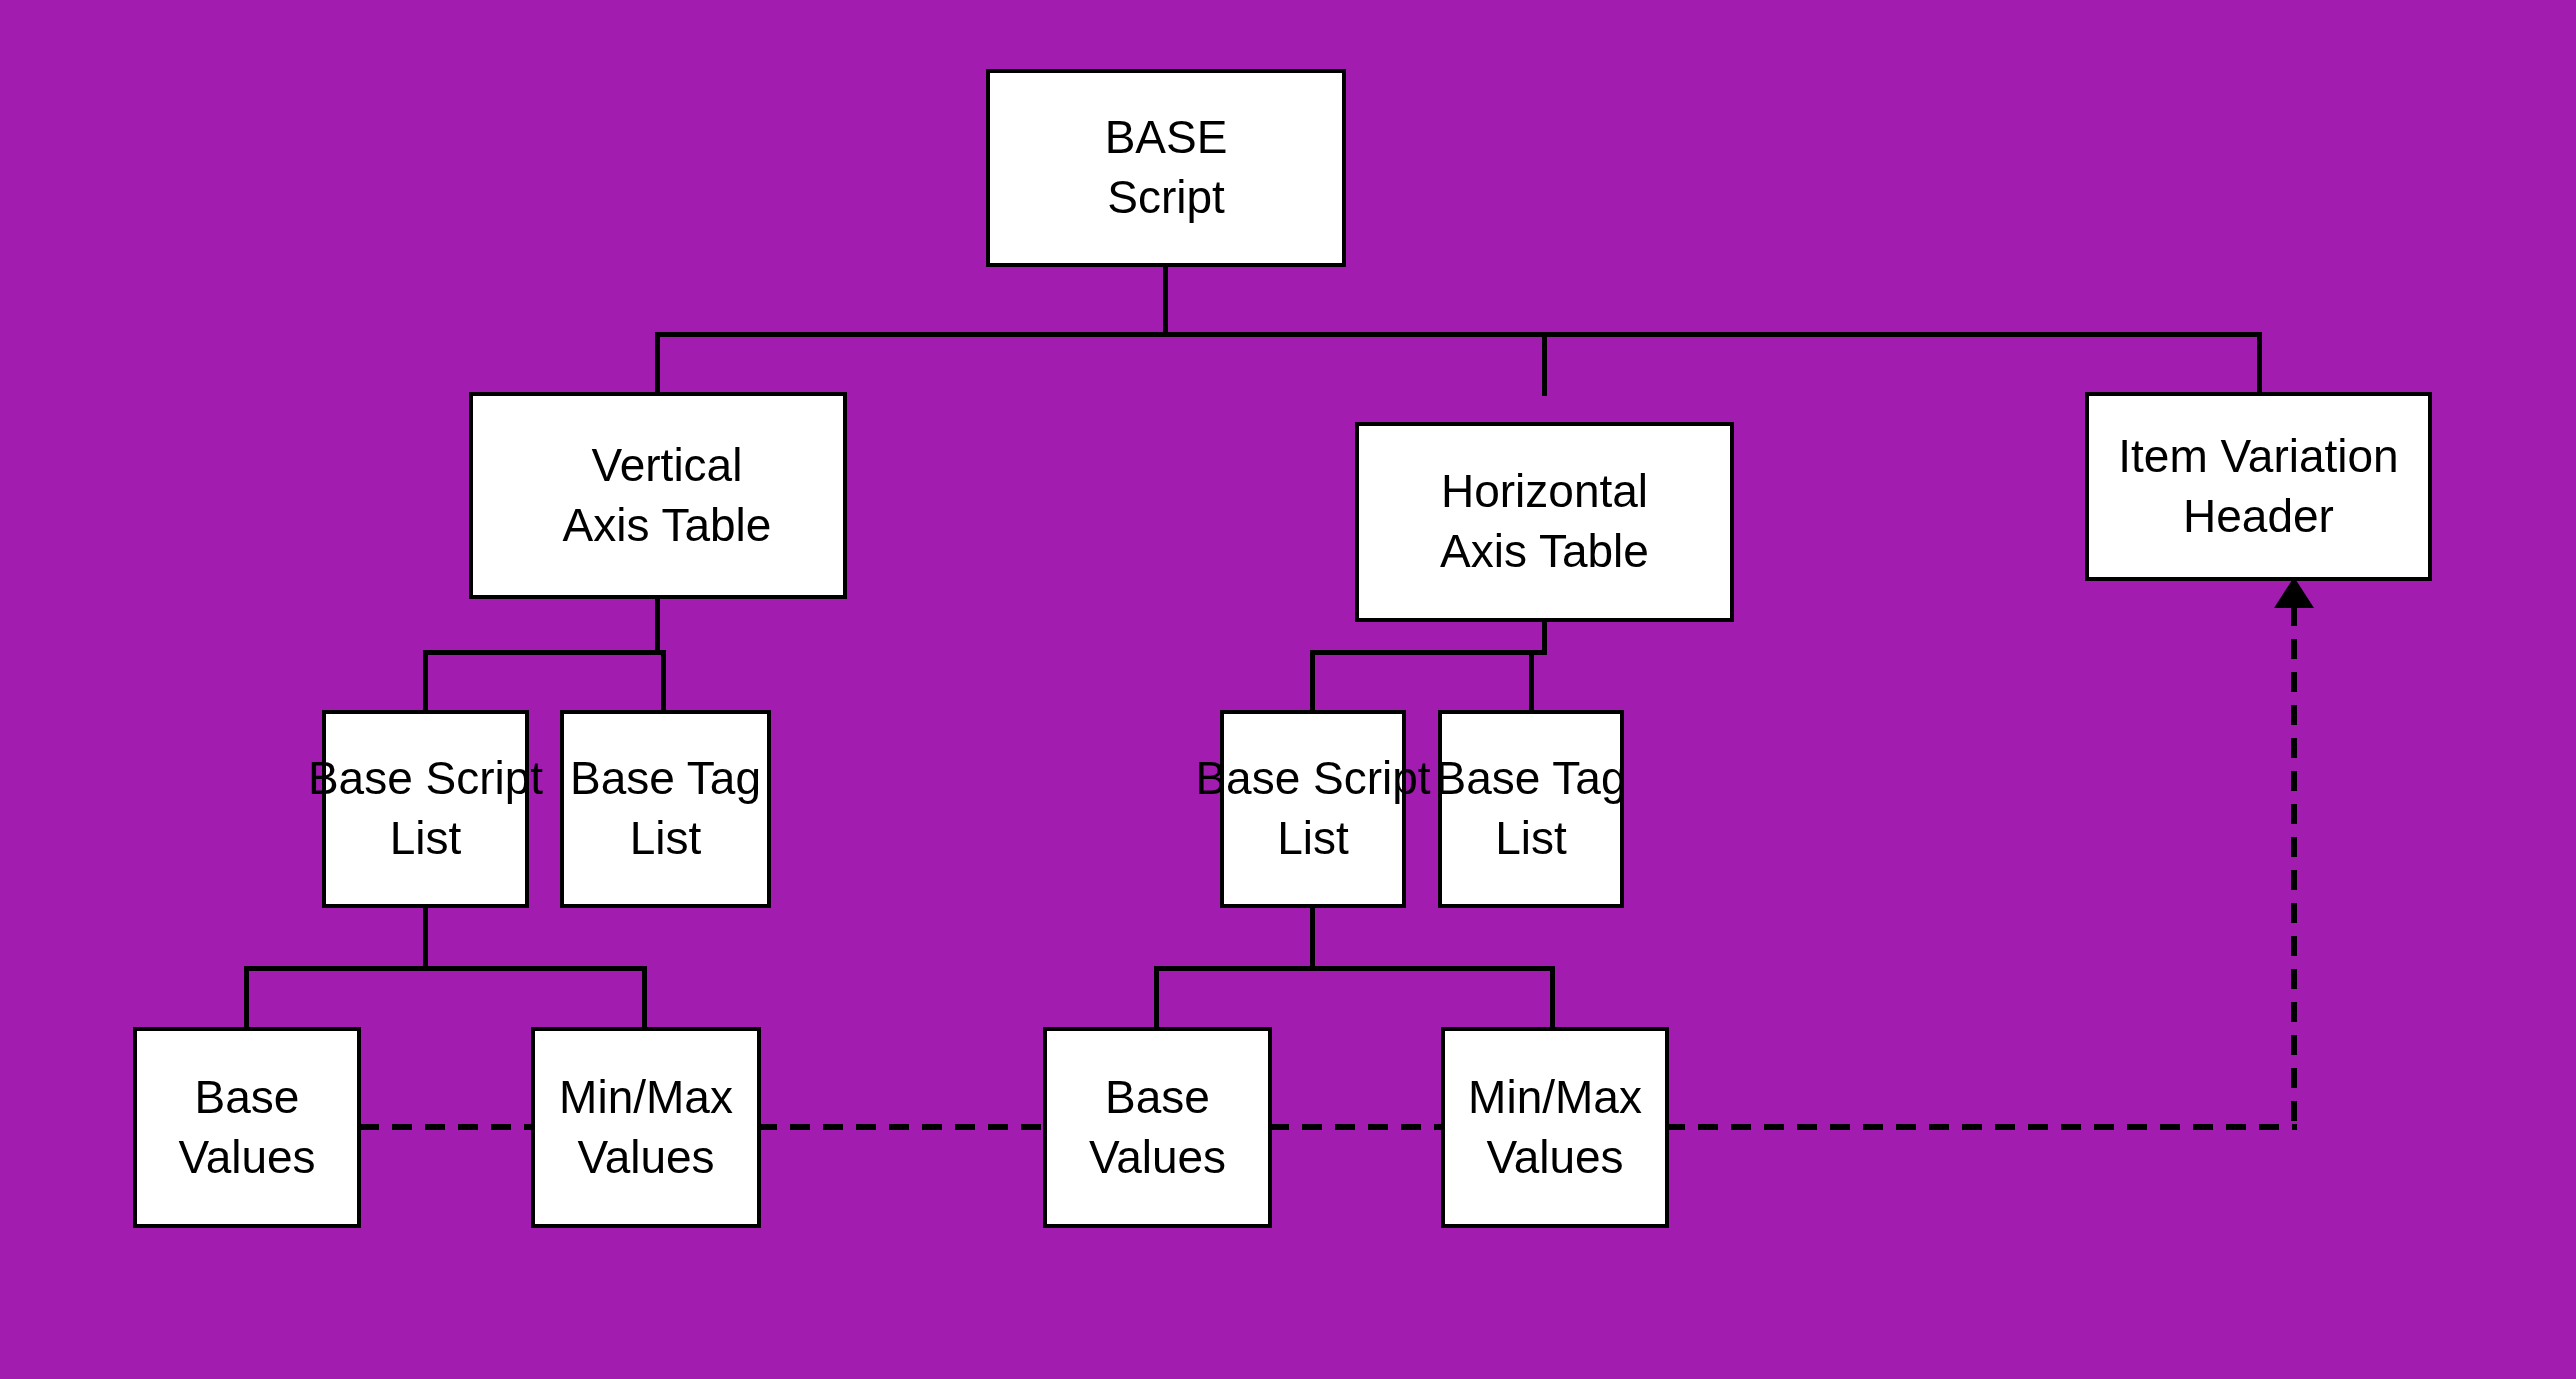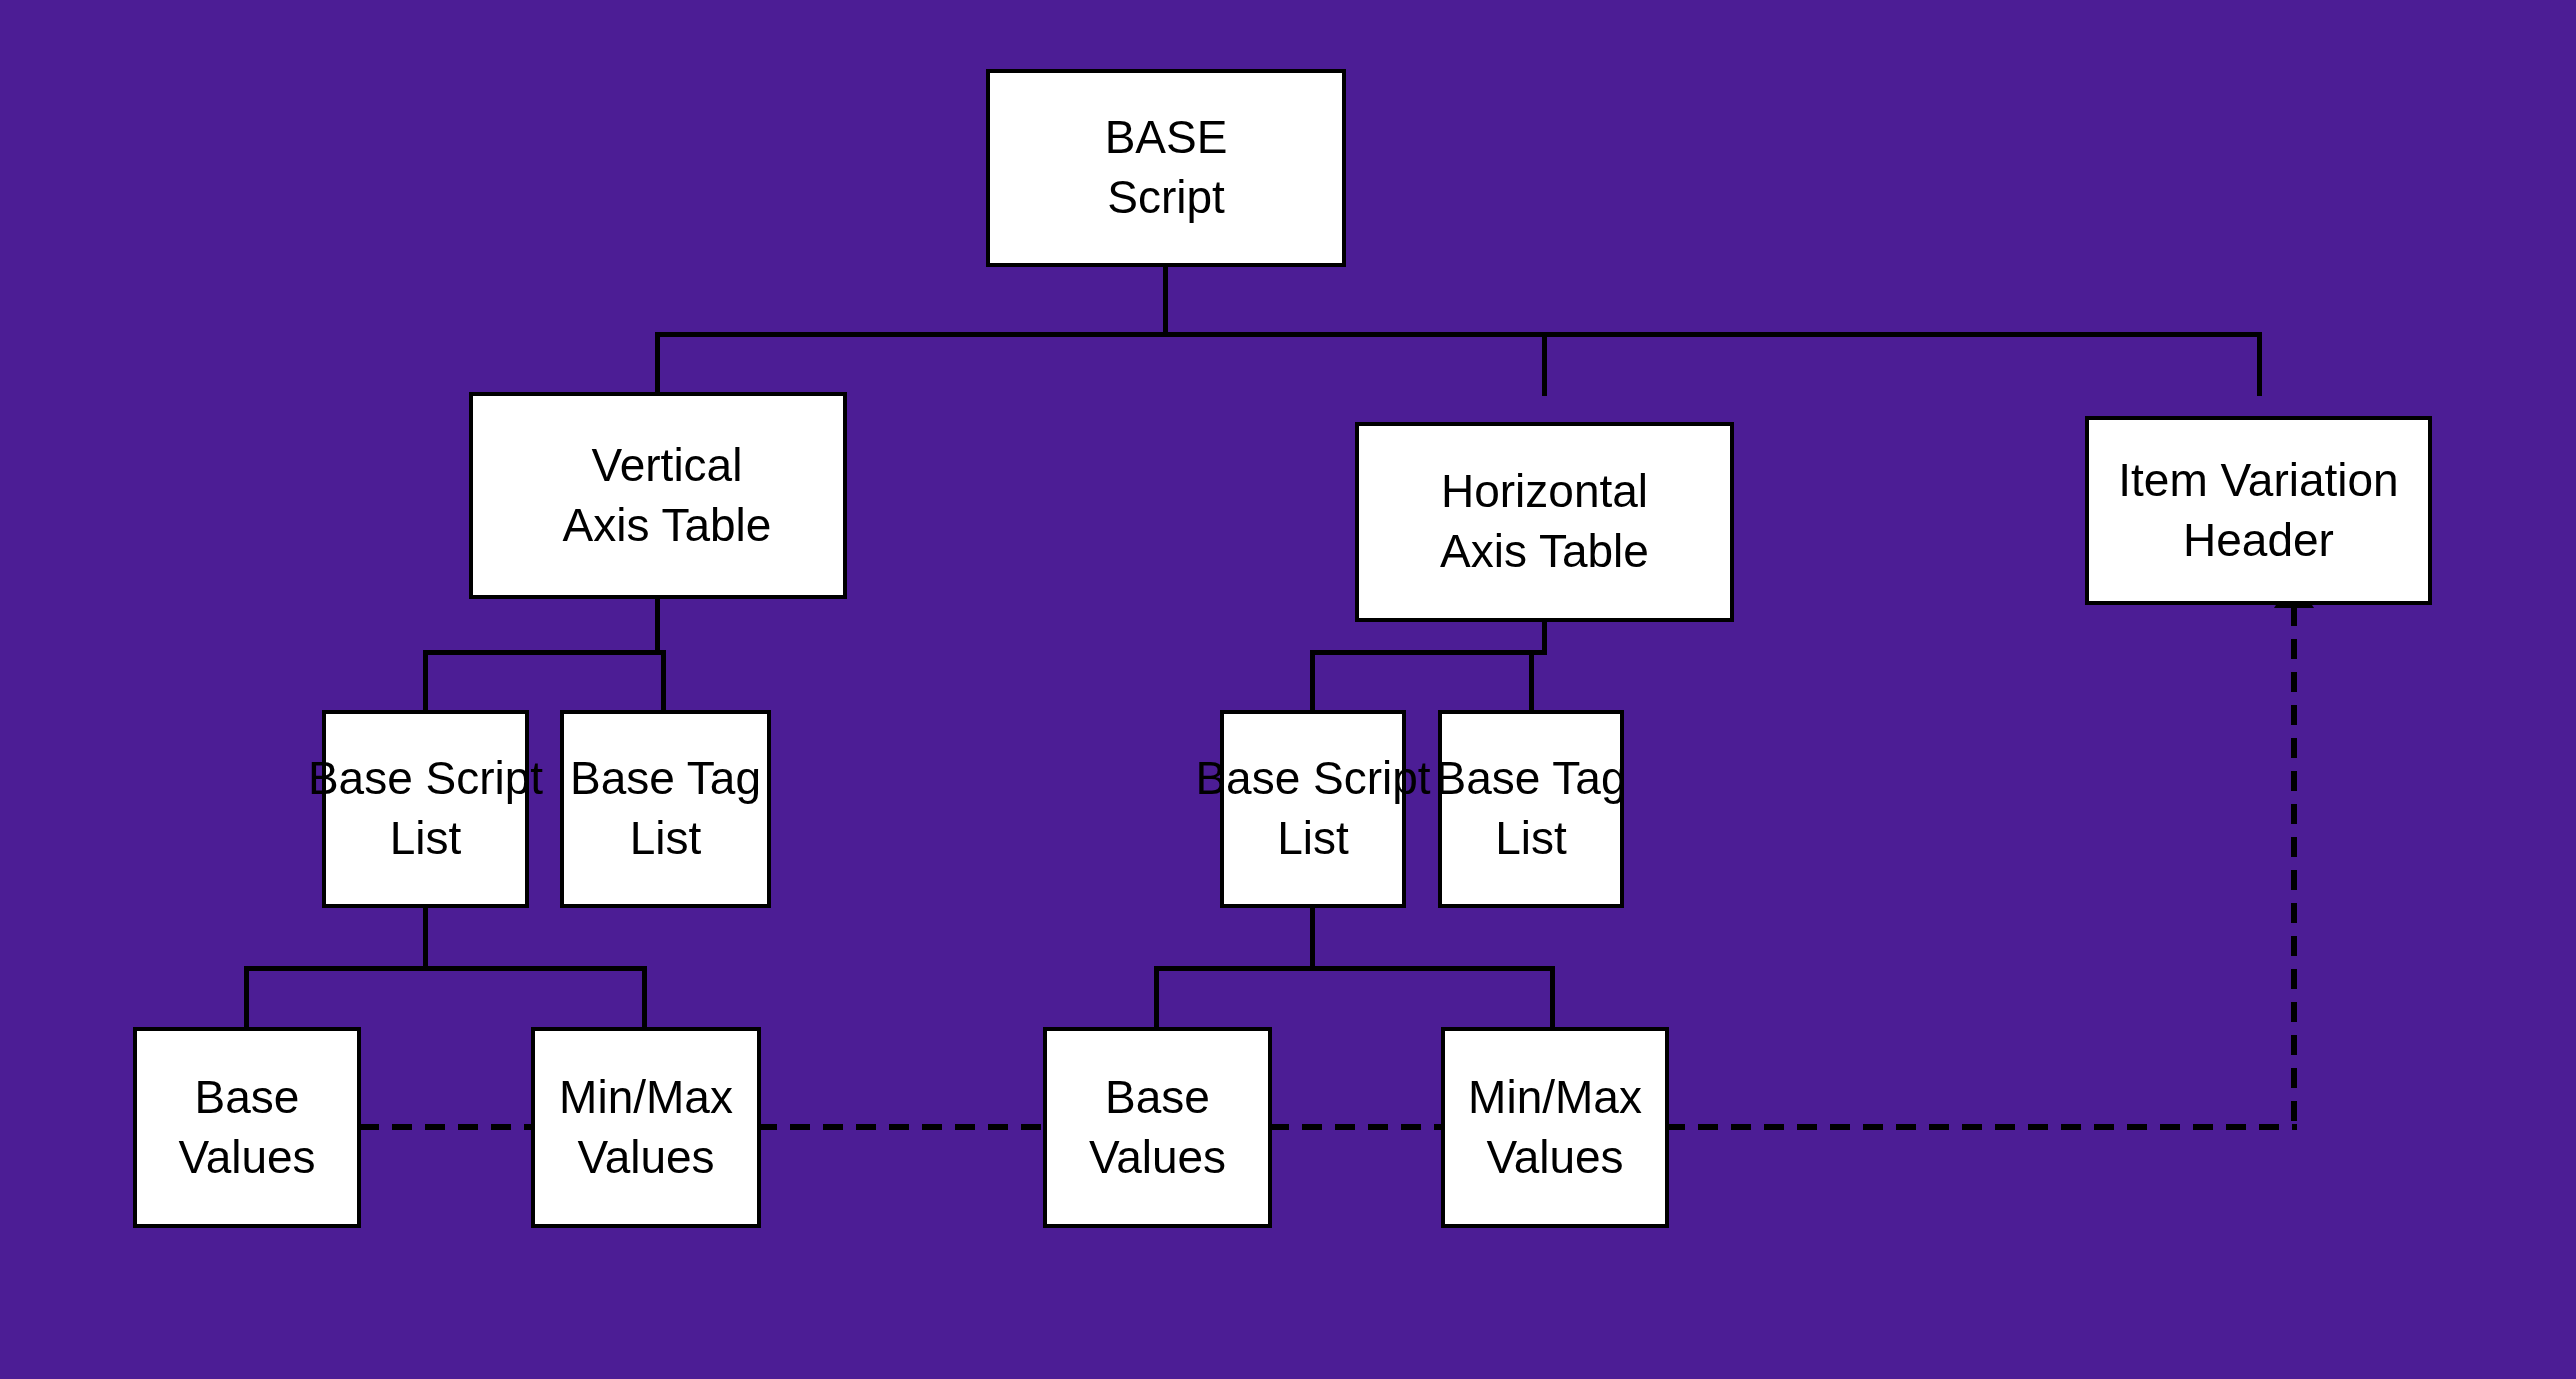--- a/index.html
+++ b/index.html
@@ -11,21 +11,21 @@
   body {
     width: 2576px;
     height: 1380px;
     font-family: "Liberation Sans", sans-serif;
     overflow: hidden;
   }
   #diagram {
     position: relative;
     width: 2576px;
     height: 1380px;
-    background: #4c1d95;
+    background: #a21caf;
   }
   .node {
     position: absolute;
     background: #ffffff;
     border: 4.6px solid #000000;
     box-sizing: border-box;
     display: flex;
     flex-direction: column;
     align-items: center;
     justify-content: center;
@@ -83,21 +83,21 @@
     height: 0;
     border-left: 20px solid transparent;
     border-right: 20px solid transparent;
     border-bottom: 31px solid #000000;
     z-index: 3;
   }
   
   #node-base-header     { left: 986px; top: 69px;   width: 360px; height: 198px; }
   #node-vertical-axis   { left: 469px;  top: 392px;  width: 378px; height: 207px; padding-left: 18px; }
   #node-horizontal-axis { left: 1355px; top: 392px;  width: 379px; height: 200px; margin-top: 30px; }
-  #node-item-variation  { left: 2085px; top: 392px;  width: 347px; height: 189px; margin-top: 24px; }
+  #node-item-variation  { left: 2085px; top: 392px;  width: 347px; height: 189px; }
   #node-bsl-left        { left: 322px;  top: 710px;  width: 207px; height: 198px; }
   #node-btl-left        { left: 560px;  top: 710px;  width: 211px; height: 198px; }
   #node-bsl-right       { left: 1220px; top: 710px;  width: 186px; height: 198px; }
   #node-btl-right       { left: 1438px; top: 710px;  width: 186px; height: 198px; }
   #node-bv-1            { left: 133px;  top: 1027px; width: 228px; height: 201px; }
   #node-mm-1            { left: 531px;  top: 1027px; width: 230px; height: 201px; }
   #node-bv-2            { left: 1043px; top: 1027px; width: 229px; height: 201px; }
   #node-mm-2            { left: 1441px; top: 1027px; width: 228px; height: 201px; }
 </style>
 </head>

